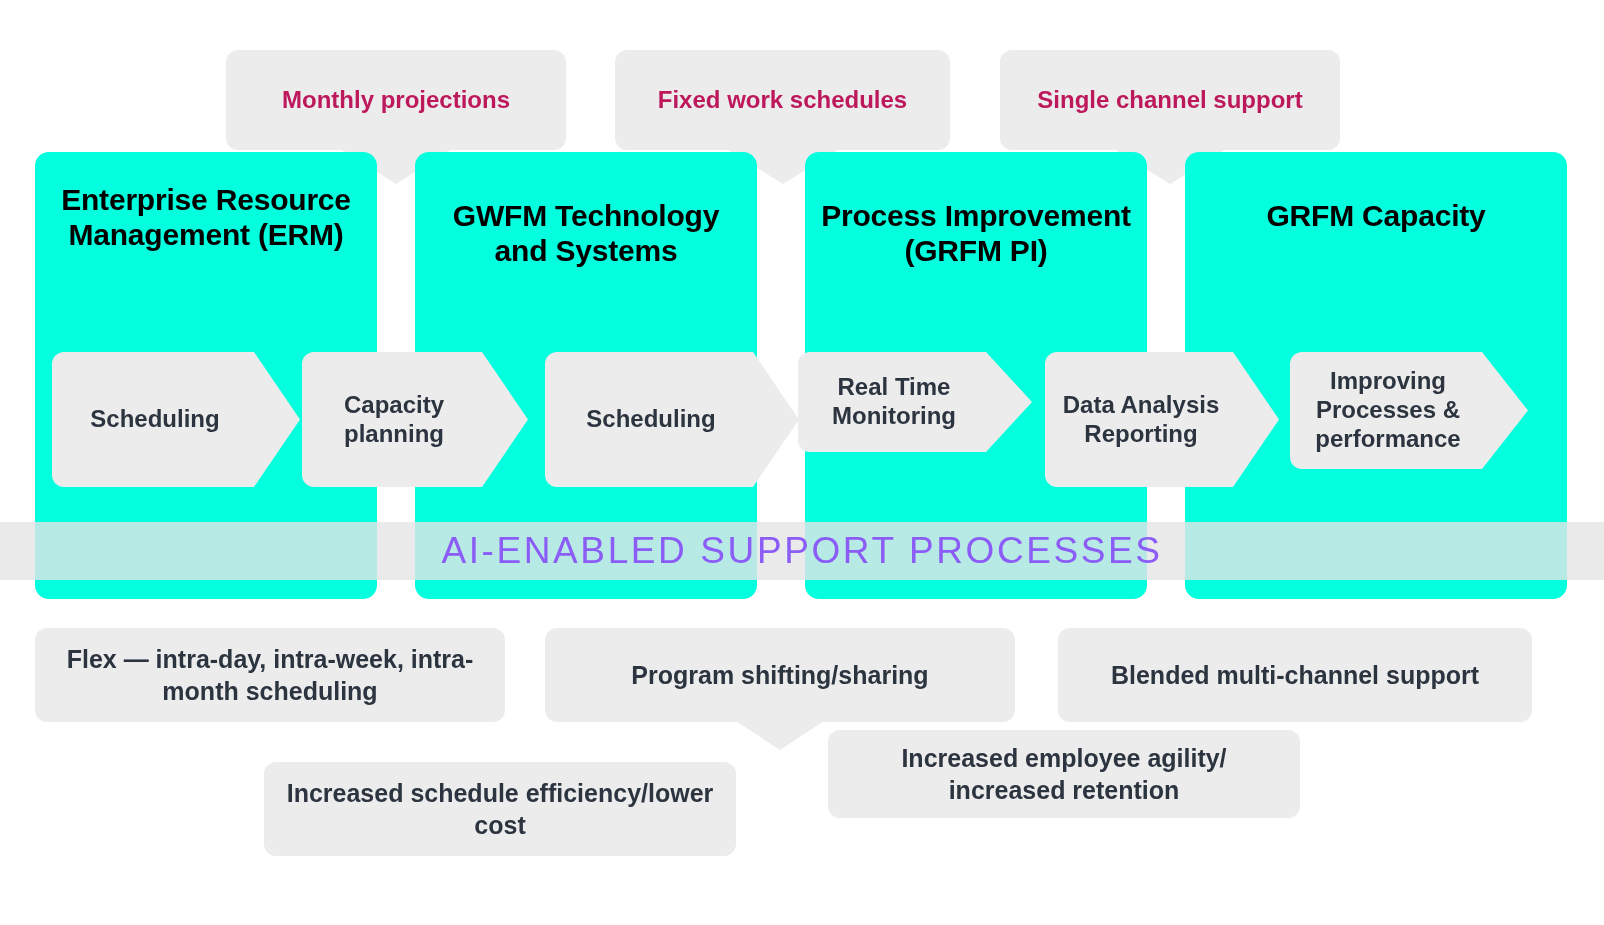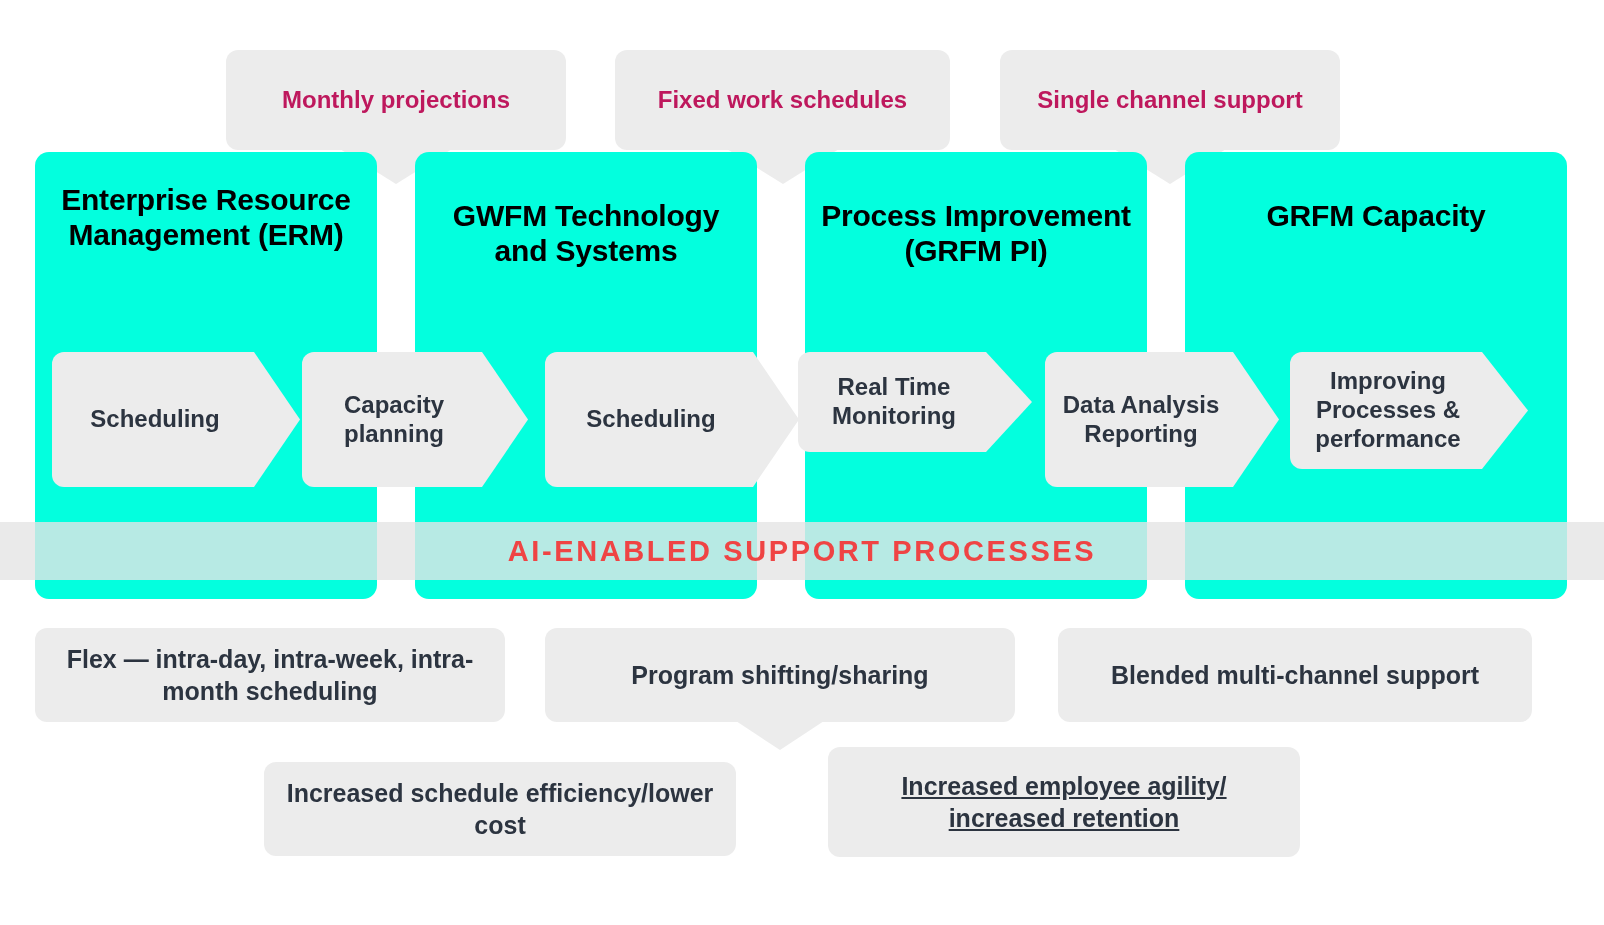--- a/index.html
+++ b/index.html
@@ -127,23 +127,23 @@
   #banner {
     position: absolute;
     left: 0;
     width: 1604px;
     background: rgba(229, 229, 229, 0.80);
     display: flex;
     align-items: center;
     justify-content: center;
   }
   #banner-text {
-    color: #ef4444;
-    font-weight: bold;
-    font-size: 29px;
+    color: #8b5cf6;
+    font-weight: normal;
+    font-size: 37px;
     letter-spacing: 2.6px;
   }
 </style>
 </head>
 <body>
 
 <div id="stage">
 
   <div class="callout-top" style="left:226px; top:50px; width:340px; height:100px;">
     <span>Monthly projections</span>
@@ -220,17 +220,17 @@
   </div>
 
   <div class="callout-bottom" style="left:1058px; top:628px; width:474px; height:94px;">
     <span>Blended multi-channel support</span>
   </div>
 
   <div class="callout-bottom" style="left:264px; top:762px; width:472px; height:94px;">
     <span>Increased schedule efficiency/lower cost</span>
   </div>
 
-  <div class="callout-bottom" style="left:828px; top:747px; width:472px; height:110px;text-decoration:underline;">
+  <div class="callout-bottom" style="left:828px; top:730px; width:472px; height:88px;">
     <span>Increased employee agility/ increased retention</span>
   </div>
 
 </div>
 
 </body></html>

